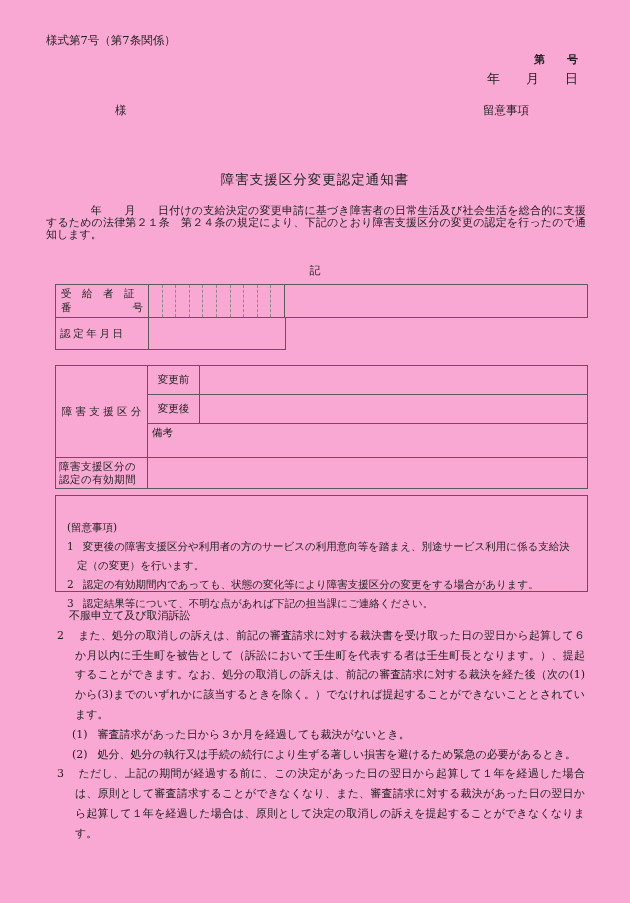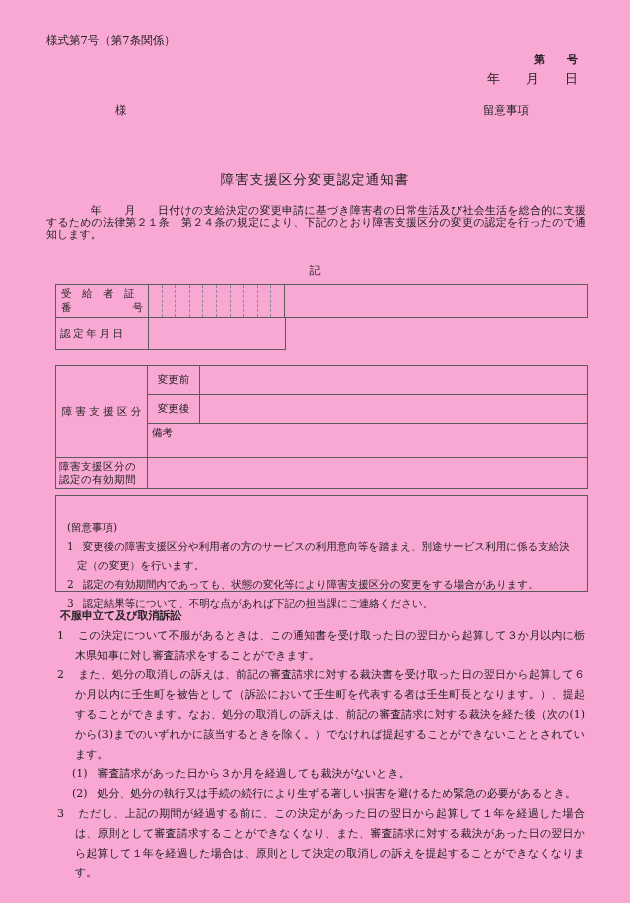--- a/index.html
+++ b/index.html
@@ -50,21 +50,21 @@
 
   
   .notes { left:55px; top:495px; width:533px; height:97px; border:1px solid #5a5a5a;
            box-sizing:border-box; padding:22px 8px 0 7px; font-size:10.5px; line-height:19px; }
   .note-h { margin:0 0 0 4px; }
   .note-item { padding-left:14px; text-indent:-10px; }
   .note-num { margin-right:9px; }
 
   
   .appeal { left:57px; top:606px; width:528px; font-size:11px; line-height:19.8px; text-align:justify; }
-  .appeal-h { margin-left:3px;font-weight:bold; }
+  .appeal-h { margin-left:12px; }
   .ap-item { padding-left:18px; text-indent:-18px; }
   .ap-sub  { padding-left:43px; text-indent:-28px; }
   .ap-num  { margin-right:14px; }
   .ap-subnum { margin-right:10px; }
 </style>
 </head>
 <body>
 
 <div class="page">
 
@@ -132,23 +132,20 @@
       <span class="note-num">2</span><span>認定の有効期間内であっても、状態の変化等により障害支援区分の変更をする場合があります。</span>
     </div>
     <div class="note-item">
       <span class="note-num">3</span><span>認定結果等について、不明な点があれば下記の担当課にご連絡ください。</span>
     </div>
   </div>
 
   <div class="abs appeal">
     <div class="appeal-h">不服申立て及び取消訴訟</div>
     <div class="ap-item">
-      <span class="ap-num">1</span><span>この決定について不服があるときは、この通知書を受け取った日の翌日から起算して３か月以内に栃木県知事に対し審査請求をすることができます。</span>
-    </div>
-    <div class="ap-item">
       <span class="ap-num">2</span><span>また、処分の取消しの訴えは、前記の審査請求に対する裁決書を受け取った日の翌日から起算して６か月以内に壬生町を被告として（訴訟において壬生町を代表する者は壬生町長となります。）、提起することができます。なお、処分の取消しの訴えは、前記の審査請求に対する裁決を経た後（次の(1)から(3)までのいずれかに該当するときを除く。）でなければ提起することができないこととされています。</span>
     </div>
     <div class="ap-sub">
       <span class="ap-subnum">(1)</span><span>審査請求があった日から３か月を経過しても裁決がないとき。</span>
     </div>
     <div class="ap-sub">
       <span class="ap-subnum">(2)</span><span>処分、処分の執行又は手続の続行により生ずる著しい損害を避けるため緊急の必要があるとき。</span>
     </div>
     <div class="ap-item">
       <span class="ap-num">3</span><span>ただし、上記の期間が経過する前に、この決定があった日の翌日から起算して１年を経過した場合は、原則として審査請求することができなくなり、また、審査請求に対する裁決があった日の翌日から起算して１年を経過した場合は、原則として決定の取消しの訴えを提起することができなくなります。</span>

